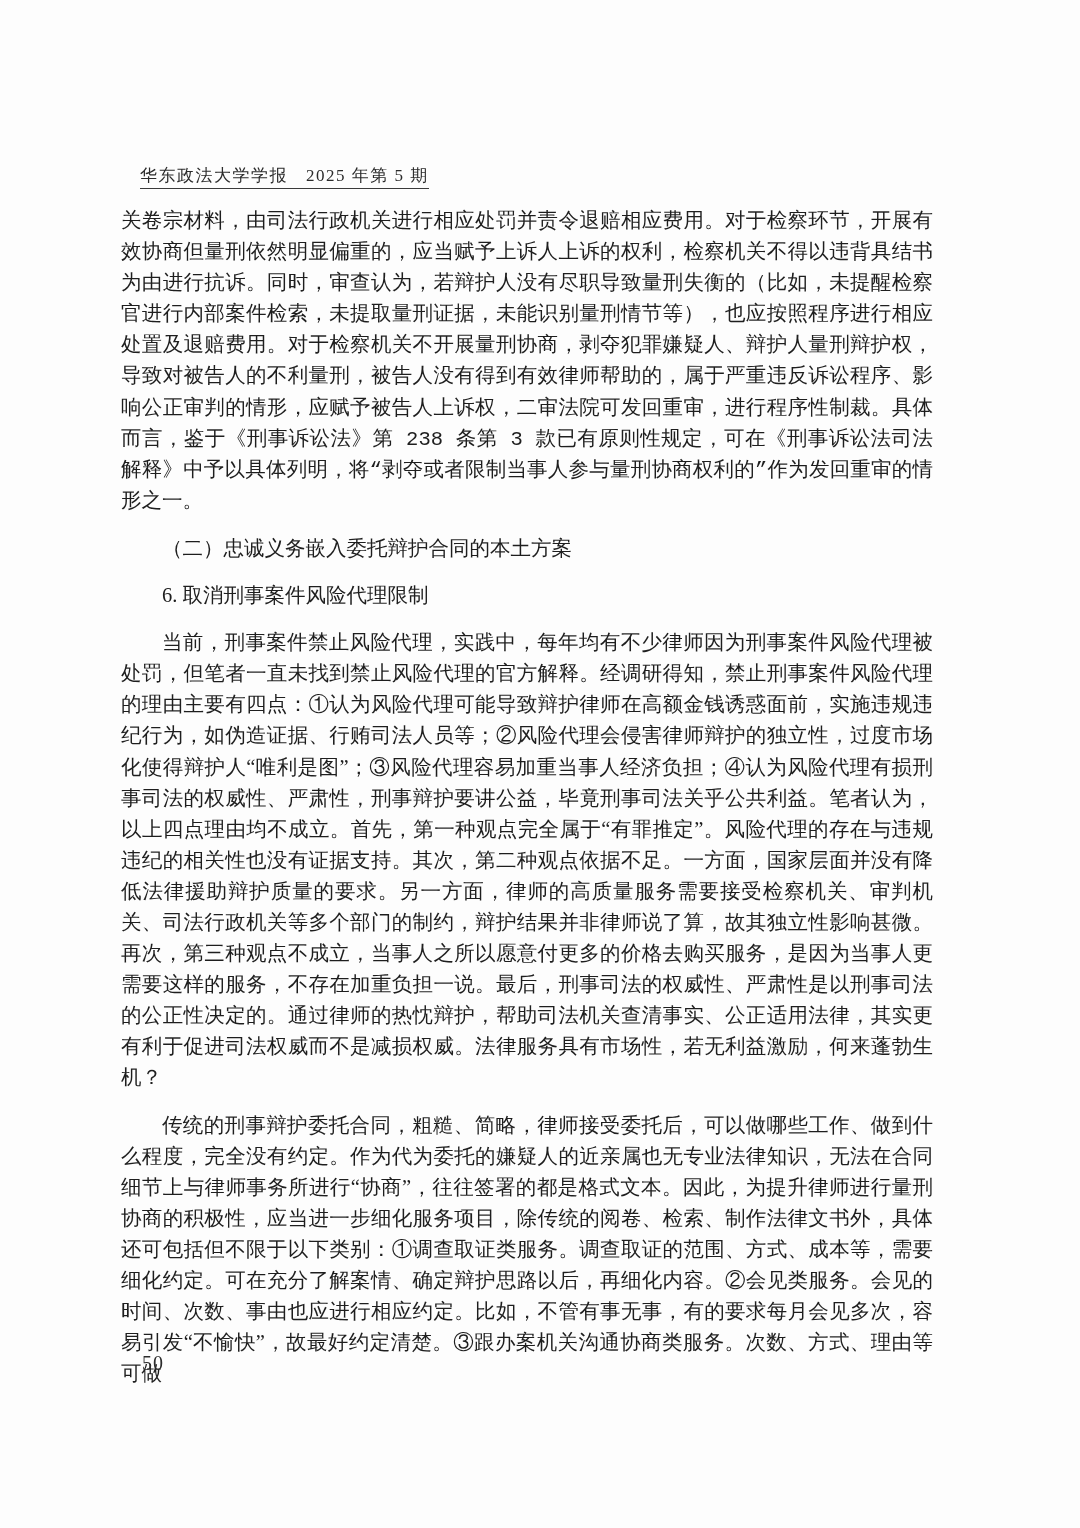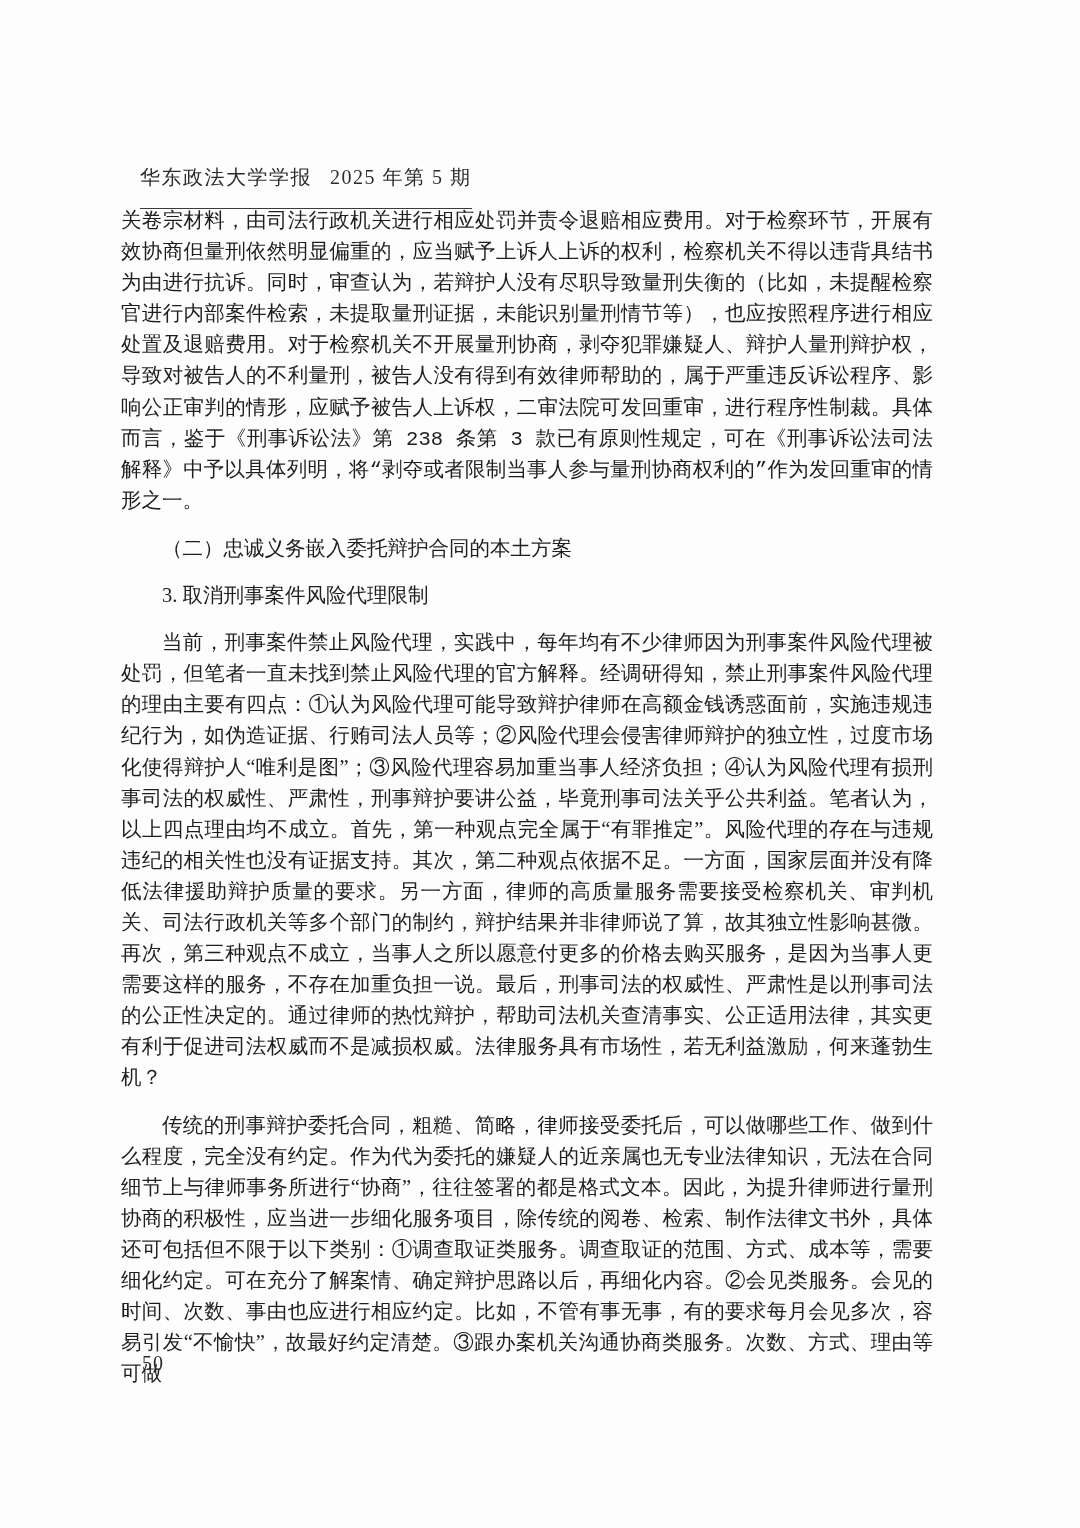--- a/index.html
+++ b/index.html
@@ -14,24 +14,24 @@
     margin: 0 auto;
     background: #fdfdfd;
     font-family: "Liberation Serif", "DejaVu Serif", serif;
     color: #222222;
     overflow: hidden;
   }
   .running-head {
     position: absolute;
     left: 140px;
     top: 164px;
-    font-size: 20px;
+    font-size: 17px;
     letter-spacing: 1.5px;
     color: #2b2b2b;
-    padding-bottom: 17px;
+    padding-bottom: 1px;
     border-bottom: 1.6px solid #3a3a3a;
     white-space: nowrap;
   }
   .running-head .issue {
     margin-left: 18px;
   }
   .body-text {
     position: absolute;
     left: 121px;
     top: 206px;
@@ -67,20 +67,20 @@
 
 <div class="page">
 
   <div class="running-head">
     <span>华东政法大学学报</span><span class="issue">2025 年第 5 期</span>
   </div>
 
   <div class="body-text">
     <p class="cont">关卷宗材料，由司法行政机关进行相应处罚并责令退赔相应费用。对于检察环节，开展有效协商但量刑依然明显偏重的，应当赋予上诉人上诉的权利，检察机关不得以违背具结书为由进行抗诉。同时，审查认为，若辩护人没有尽职导致量刑失衡的（比如，未提醒检察官进行内部案件检索，未提取量刑证据，未能识别量刑情节等），也应按照程序进行相应处置及退赔费用。对于检察机关不开展量刑协商，剥夺犯罪嫌疑人、辩护人量刑辩护权，导致对被告人的不利量刑，被告人没有得到有效律师帮助的，属于严重违反诉讼程序、影响公正审判的情形，应赋予被告人上诉权，二审法院可发回重审，进行程序性制裁。具体而言，鉴于《刑事诉讼法》第 238 条第 3 款已有原则性规定，可在《刑事诉讼法司法解释》中予以具体列明，将“剥夺或者限制当事人参与量刑协商权利的”作为发回重审的情形之一。</p>
     <p class="indent">（二）忠诚义务嵌入委托辩护合同的本土方案</p>
-    <p class="indent">3. 取消刑事案件风险代理限制</p>
+    <p class="indent">6. 取消刑事案件风险代理限制</p>
     <p class="indent">当前，刑事案件禁止风险代理，实践中，每年均有不少律师因为刑事案件风险代理被处罚，但笔者一直未找到禁止风险代理的官方解释。经调研得知，禁止刑事案件风险代理的理由主要有四点：①认为风险代理可能导致辩护律师在高额金钱诱惑面前，实施违规违纪行为，如伪造证据、行贿司法人员等；②风险代理会侵害律师辩护的独立性，过度市场化使得辩护人“唯利是图”；③风险代理容易加重当事人经济负担；④认为风险代理有损刑事司法的权威性、严肃性，刑事辩护要讲公益，毕竟刑事司法关乎公共利益。笔者认为，以上四点理由均不成立。首先，第一种观点完全属于“有罪推定”。风险代理的存在与违规违纪的相关性也没有证据支持。其次，第二种观点依据不足。一方面，国家层面并没有降低法律援助辩护质量的要求。另一方面，律师的高质量服务需要接受检察机关、审判机关、司法行政机关等多个部门的制约，辩护结果并非律师说了算，故其独立性影响甚微。再次，第三种观点不成立，当事人之所以愿意付更多的价格去购买服务，是因为当事人更需要这样的服务，不存在加重负担一说。最后，刑事司法的权威性、严肃性是以刑事司法的公正性决定的。通过律师的热忱辩护，帮助司法机关查清事实、公正适用法律，其实更有利于促进司法权威而不是减损权威。法律服务具有市场性，若无利益激励，何来蓬勃生机？</p>
     <p class="indent">传统的刑事辩护委托合同，粗糙、简略，律师接受委托后，可以做哪些工作、做到什么程度，完全没有约定。作为代为委托的嫌疑人的近亲属也无专业法律知识，无法在合同细节上与律师事务所进行“协商”，往往签署的都是格式文本。因此，为提升律师进行量刑协商的积极性，应当进一步细化服务项目，除传统的阅卷、检索、制作法律文书外，具体还可包括但不限于以下类别：①调查取证类服务。调查取证的范围、方式、成本等，需要细化约定。可在充分了解案情、确定辩护思路以后，再细化内容。②会见类服务。会见的时间、次数、事由也应进行相应约定。比如，不管有事无事，有的要求每月会见多次，容易引发“不愉快”，故最好约定清楚。③跟办案机关沟通协商类服务。次数、方式、理由等可做</p>
   </div>
 
   <div class="page-number">50</div>
 
 </div>
 
 </body></html>

